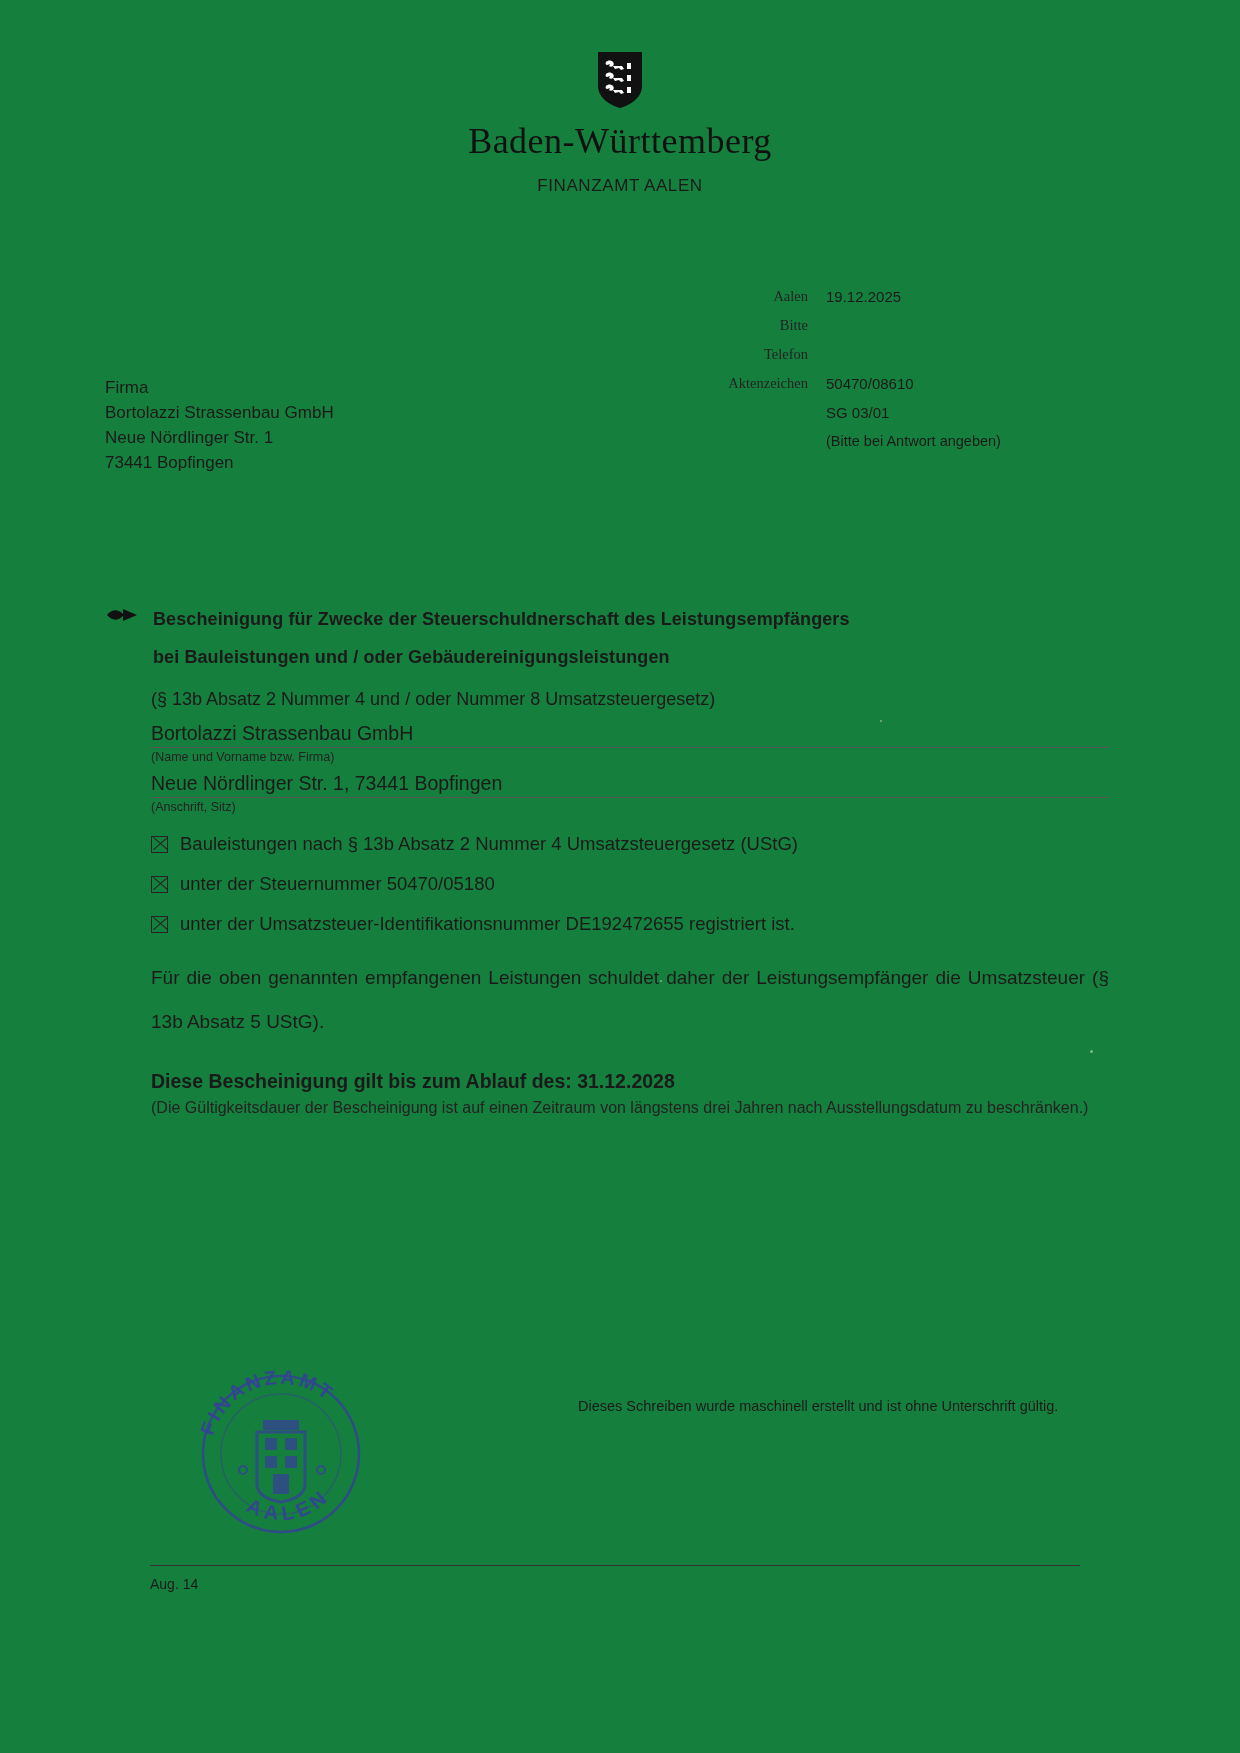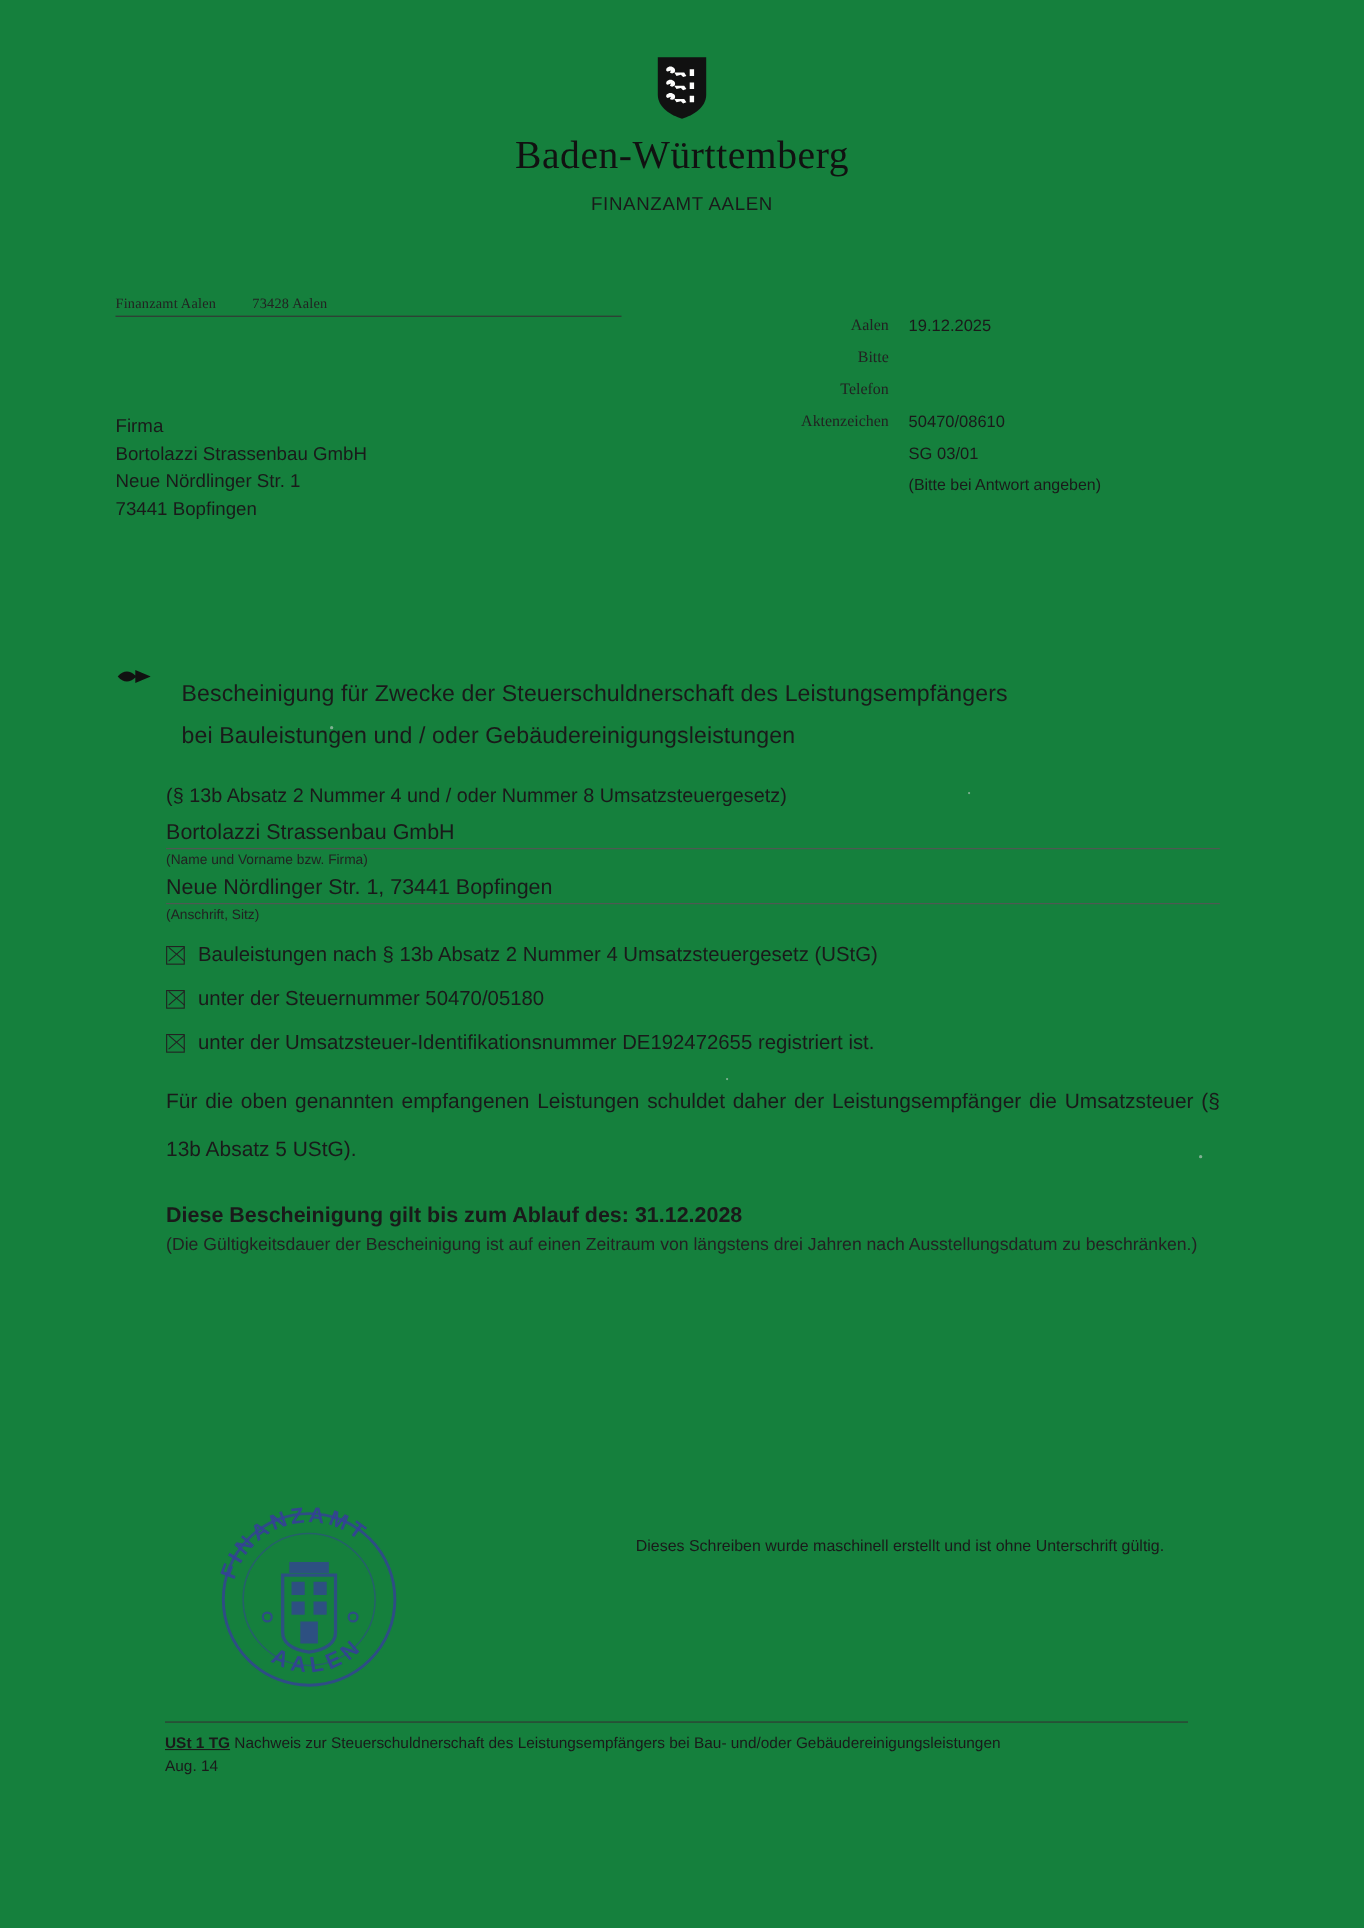--- a/index.html
+++ b/index.html
@@ -127,23 +127,23 @@
   .title-row {
     display: flex;
     align-items: flex-start;
     gap: 14px;
   }
   .bullet-icon {
     flex: 0 0 auto;
     margin-top: 6px;
   }
   h1.doc-title {
-    margin: 12px;
-    font-size: 21px;
-    font-weight: normal;
+    margin: 0;
+    font-size: 18px;
+    font-weight: bold;
     line-height: 38px;
     letter-spacing: 0.1px;
   }
   .legal-ref {
     margin: 8px 0 0 46px;
     font-size: 18px;
     line-height: 30px;
   }
   .intro {
     margin: 38px 0 0 46px;
@@ -286,25 +286,20 @@
           <path d="M19 42h9l2 3-3 1-2-2-4 1z"></path>
           <path d="M33 15h4v6h-4zM33 27h4v6h-4zM33 39h4v6h-4z"></path>
         </g>
       </svg>
     </span>
   </div>
 
   <div class="state-name">Baden-Württemberg</div>
   <div class="office-name">FINANZAMT AALEN</div>
 
-  <div class="sender">
-    <span>Finanzamt Aalen</span>
-    <span class="sep"></span>
-    <span>73428 Aalen</span>
-  </div>
 
   <div class="address">
     <div>Firma</div>
     <div>Bortolazzi Strassenbau GmbH</div>
     <div>Neue Nördlinger Str. 1</div>
     <div>73441 Bopfingen</div>
   </div>
 
   <div class="meta">
     <div class="meta-row">
@@ -391,19 +386,16 @@
         <path d="M78 62 h36 v10 h-36 z"></path>
         <path d="M72 74 h48 v52 q0 14 -24 18 q-24 -4 -24 -18 z" fill="none" stroke="#3b36a8" stroke-width="3"></path>
         <path d="M80 80 h12 v12 h-12 z M100 80 h12 v12 h-12 z M80 98 h12 v12 h-12 z M100 98 h12 v12 h-12 z M88 116 h16 v20 h-16 z"></path>
       </g>
       <circle cx="58" cy="112" r="4" fill="none" stroke="#3b36a8" stroke-width="2" opacity="0.8"></circle>
       <circle cx="136" cy="112" r="4" fill="none" stroke="#3b36a8" stroke-width="2" opacity="0.8"></circle>
     </svg>
   </div>
 
   <div class="footer">
-    <div>
-      <span class="code">USt 1 TG</span><span> Nachweis zur Steuerschuldnerschaft des Leistungsempfängers bei Bau- und/oder Gebäudereinigungsleistungen</span>
-    </div>
     <div>Aug. 14</div>
   </div>
 
 </div>
 
 </body></html>

